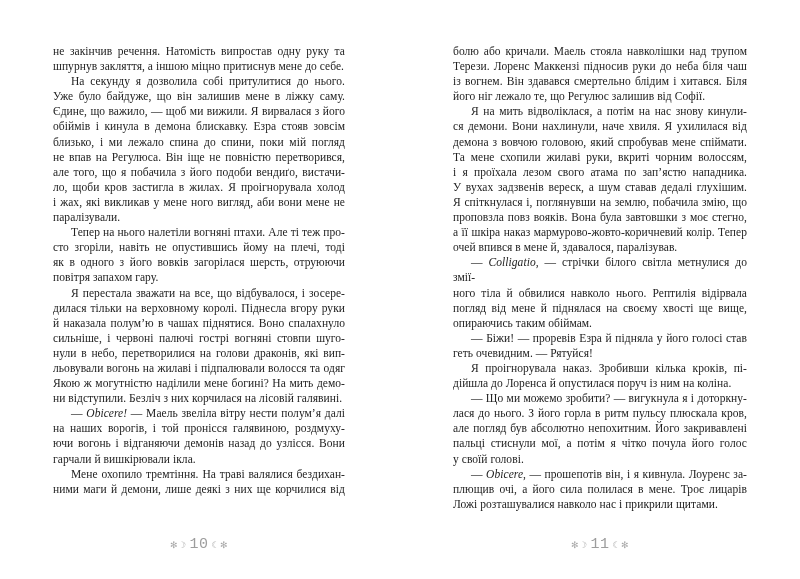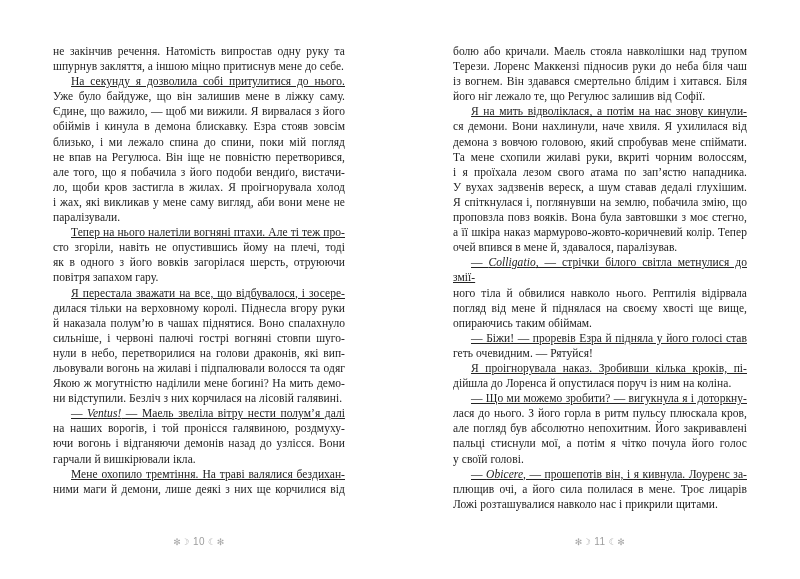--- a/index.html
+++ b/index.html
@@ -28,37 +28,37 @@
   .para { margin: 0; }
   .line {
     font-size: 11.5px;
     line-height: 15.1px;
     text-align: justify;
     text-align-last: justify;
     letter-spacing: 0.05px;
     white-space: normal;
   }
   .line.last { text-align-last: left; }
-  .para.indented .line:first-child { text-indent: 18px; text-decoration: underline; }
+  .para.indented .line:first-child { text-indent: 18px; }
   .line i { font-style: italic; }
   .page-footer {
     position: absolute;
     left: 0;
     right: 0;
     top: 492px;
     text-align: center;
     font-family: "DejaVu Sans", sans-serif;
     font-size: 9px;
     color: #a6a6a6;
     letter-spacing: 0.5px;
     user-select: none;
   }
   .page-footer .pagenum {
-    font-family: Liberation Sans, sans-serif;
-    font-size: 10px;
+    font-family: Liberation Mono, monospace;
+    font-size: 15px;
     color: #9d9d9d;
     padding: 0 3px;
   }
 </style>
 </head>
 <body>
 
 <div class="spread">
 
   <div class="page left">
@@ -69,41 +69,41 @@
         </div>
         <div class="para indented">
           <div class="line">На секунду я дозволила собі притулитися до нього.</div>
           <div class="line">Уже було байдуже, що він залишив мене в ліжку саму.</div>
           <div class="line">Єдине, що важило, — щоб ми вижили. Я вирвалася з його</div>
           <div class="line">обіймів і кинула в демона блискавку. Езра стояв зовсім</div>
           <div class="line">близько, і ми лежало спина до спини, поки мій погляд</div>
           <div class="line">не впав на Регулюса. Він іще не повністю перетворився,</div>
           <div class="line">але того, що я побачила з його подоби вендиґо, вистачи-</div>
           <div class="line">ло, щоби кров застигла в жилах. Я проігнорувала холод</div>
-          <div class="line">і жах, які викликав у мене саму вигляд, аби вони мене не</div>
+          <div class="line">і жах, які викликав у мене ного вигляд, аби вони мене не</div>
           <div class="line last">паралізували.</div>
         </div>
         <div class="para indented">
           <div class="line">Тепер на нього налетіли вогняні птахи. Але ті теж про-</div>
           <div class="line">сто згоріли, навіть не опустившись йому на плечі, тоді</div>
           <div class="line">як в одного з його вовків загорілася шерсть, отруюючи</div>
           <div class="line last">повітря запахом гару.</div>
         </div>
         <div class="para indented">
           <div class="line">Я перестала зважати на все, що відбувалося, і зосере-</div>
           <div class="line">дилася тільки на верховному королі. Піднесла вгору руки</div>
           <div class="line">й наказала полум’ю в чашах піднятися. Воно спалахнуло</div>
           <div class="line">сильніше, і червоні палючі гострі вогняні стовпи шуго-</div>
           <div class="line">нули в небо, перетворилися на голови драконів, які вип-</div>
           <div class="line">льовували вогонь на жилаві і підпалювали волосся та одяг</div>
           <div class="line">Якою ж могутністю наділили мене богині? На мить демо-</div>
           <div class="line last">ни відступили. Безліч з них корчилася на лісовій галявині.</div>
         </div>
         <div class="para indented">
-          <div class="line">— <i>Ventus!</i> — Маель звеліла вітру нести полум’я далі</div>
+          <div class="line">— <i>Obicere!</i> — Маель звеліла вітру нести полум’я далі</div>
           <div class="line">на наших ворогів, і той пронісся галявиною, роздмуху-</div>
           <div class="line">ючи вогонь і відганяючи демонів назад до узлісся. Вони</div>
           <div class="line last">гарчали й вишкірювали ікла.</div>
         </div>
         <div class="para indented">
           <div class="line">Мене охопило тремтіння. На траві валялися бездихан-</div>
           <div class="line">ними маги й демони, лише деякі з них ще корчилися від</div>
         </div>
       </div>
     <div class="page-footer">

